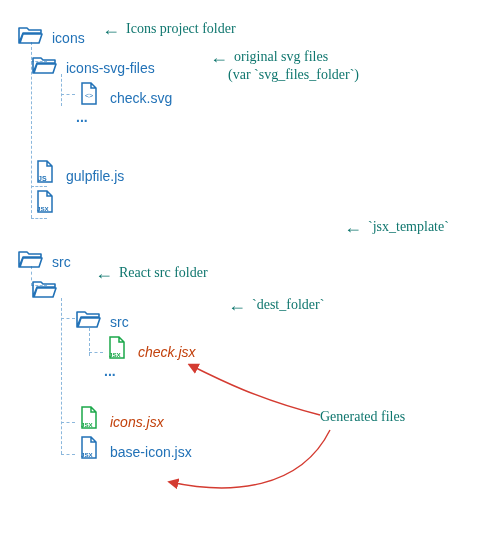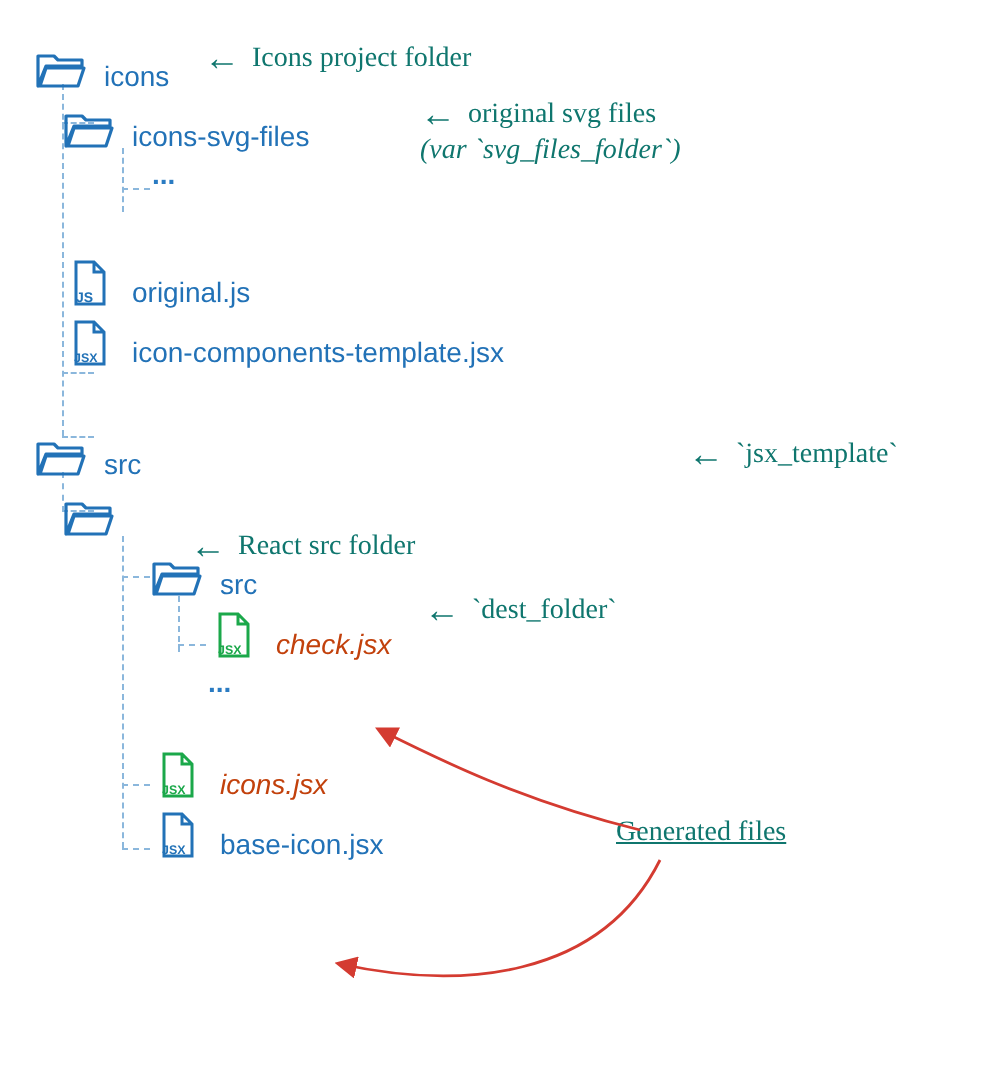--- a/index.html
+++ b/index.html
@@ -87,43 +87,51 @@
 
   <div class="node lvl1">
     <span class="ico">
       <svg width="26" height="22" viewBox="0 0 26 22">
           <path d="M1 5 h8 l2 2 h12 v3 H5 l-4 10 V5 z M5 11 h19 l-3 9 H2 z" fill="none" stroke="#2272b7" stroke-width="1.6" stroke-linejoin="round"></path>
         </svg>
     </span>
     <span class="label c-blue">icons-svg-files</span>
   </div>
 
+  <div class="node lvl2">
+    <span class="ico">
+      <svg width="20" height="24" viewBox="0 0 20 24">
+          <path d="M3 1 h9 l5 5 v16 H3 z M12 1 v5 h5" fill="none" stroke="#2272b7" stroke-width="1.5"></path>
+          <text x="10" y="16" text-anchor="middle" font-size="7" fill="#2272b7" font-family="Arial">&lt;&gt;</text>
+        </svg>
+    </span>
+    <span class="label c-blue">check.svg</span>
+  </div>
 
   <div class="ellips lvl2">...</div>
 
   <div style="height:26px;"></div>
 
   <div class="node lvl1">
     <span class="ico">
       <svg width="20" height="24" viewBox="0 0 20 24">
           <path d="M3 1 h9 l5 5 v16 H3 z M12 1 v5 h5" fill="none" stroke="#2272b7" stroke-width="1.5"></path>
           <text x="3" y="21" font-size="7" font-weight="700" fill="#2272b7" font-family="Arial">JS</text>
         </svg>
     </span>
-    <span class="label c-blue">original.js</span>
+    <span class="label c-blue">gulpfile.js</span>
   </div>
 
   <div class="node lvl1">
     <span class="ico">
       <svg width="20" height="24" viewBox="0 0 20 24">
           <path d="M3 1 h9 l5 5 v16 H3 z M12 1 v5 h5" fill="none" stroke="#2272b7" stroke-width="1.5"></path>
           <text x="2" y="21" font-size="6.2" font-weight="700" fill="#2272b7" font-family="Arial">JSX</text>
         </svg>
     </span>
-    <span class="label c-blue">icon-components-template.jsx</span>
   </div>
 </div>
 
 <div style="height:26px;"></div>
 
 <div class="tree" id="tree2">
 
   <div class="vline" style="left:13px; top:26px; height:20px;"></div>
   <div class="hline" style="left:13px; top:45px; width:16px;"></div>
 
@@ -195,36 +203,36 @@
     <span class="label c-blue">base-icon.jsx</span>
   </div>
 </div>
 
 <div class="note" style="left:102px; top:20px;">
   <span class="arrow-left">←</span><span>Icons project folder</span>
 </div>
 
 <div class="note" style="left:210px; top:48px;">
   <span class="arrow-left">←</span><span>original svg files</span><br>
-  <span style="font-style:italic;">(var `svg_files_folder`)</span>
+  <span style="margin-left:18px;">(var `svg_files_folder`)</span>
 </div>
 
 <div class="note" style="left:310px; top:218px;margin-left:34px;">
   <span class="arrow-left">←</span><span>`jsx_template`</span>
 </div>
 
 <div class="note" style="left:95px; top:264px;">
   <span class="arrow-left">←</span><span>React src folder</span>
 </div>
 
-<div class="note" style="left:212px; top:296px;text-align:center;">
+<div class="note" style="left:228px; top:296px;text-align:center;">
   <span class="arrow-left">←</span><span>`dest_folder`</span>
 </div>
 
-<div class="note" style="left:308px; top:408px;text-decoration:underline;">
+<div class="note" style="left:320px; top:408px;">
   <span>Generated files</span>
 </div>
 
 <svg class="anno-arrow" style="left:0; top:0;" width="500" height="543">
   <defs>
     <marker id="ah" markerWidth="8" markerHeight="8" refX="6" refY="4" orient="auto">
       <path d="M0,0 L8,4 L0,8 z" fill="#d43b31"></path>
     </marker>
   </defs>
 

